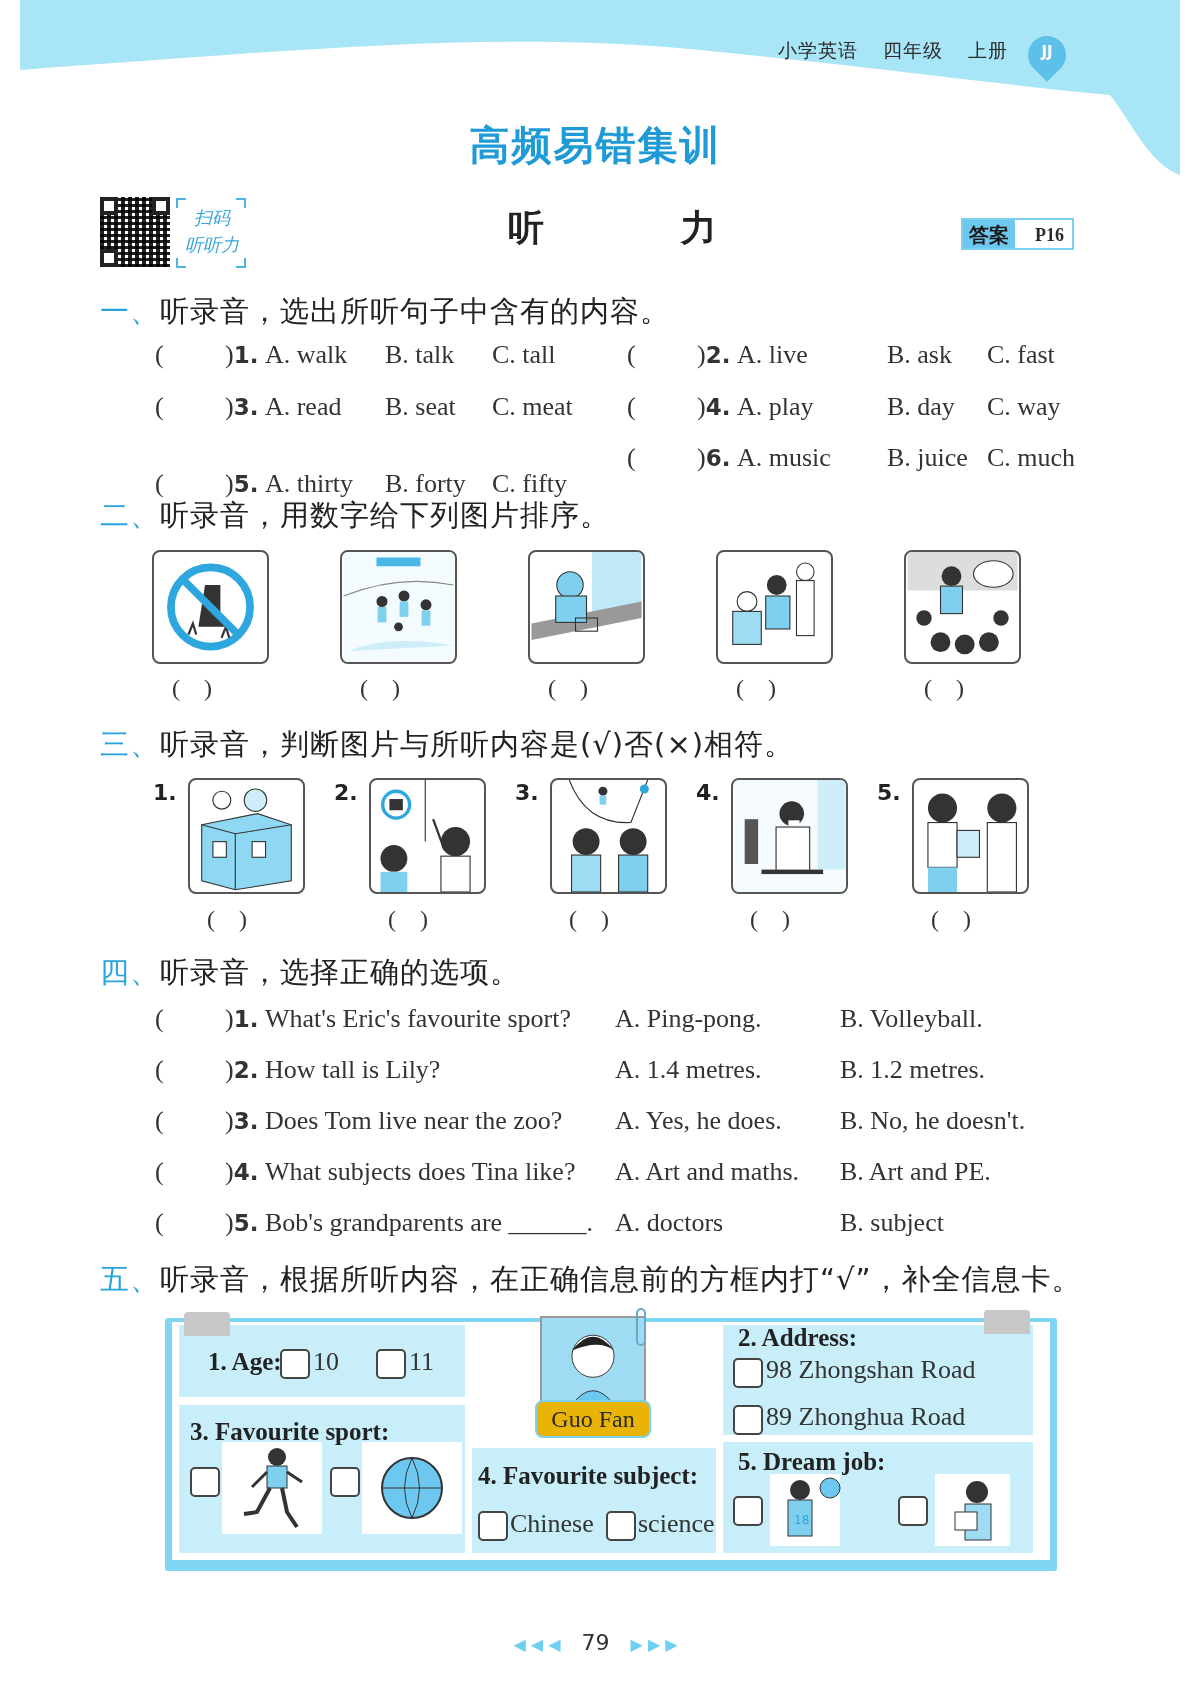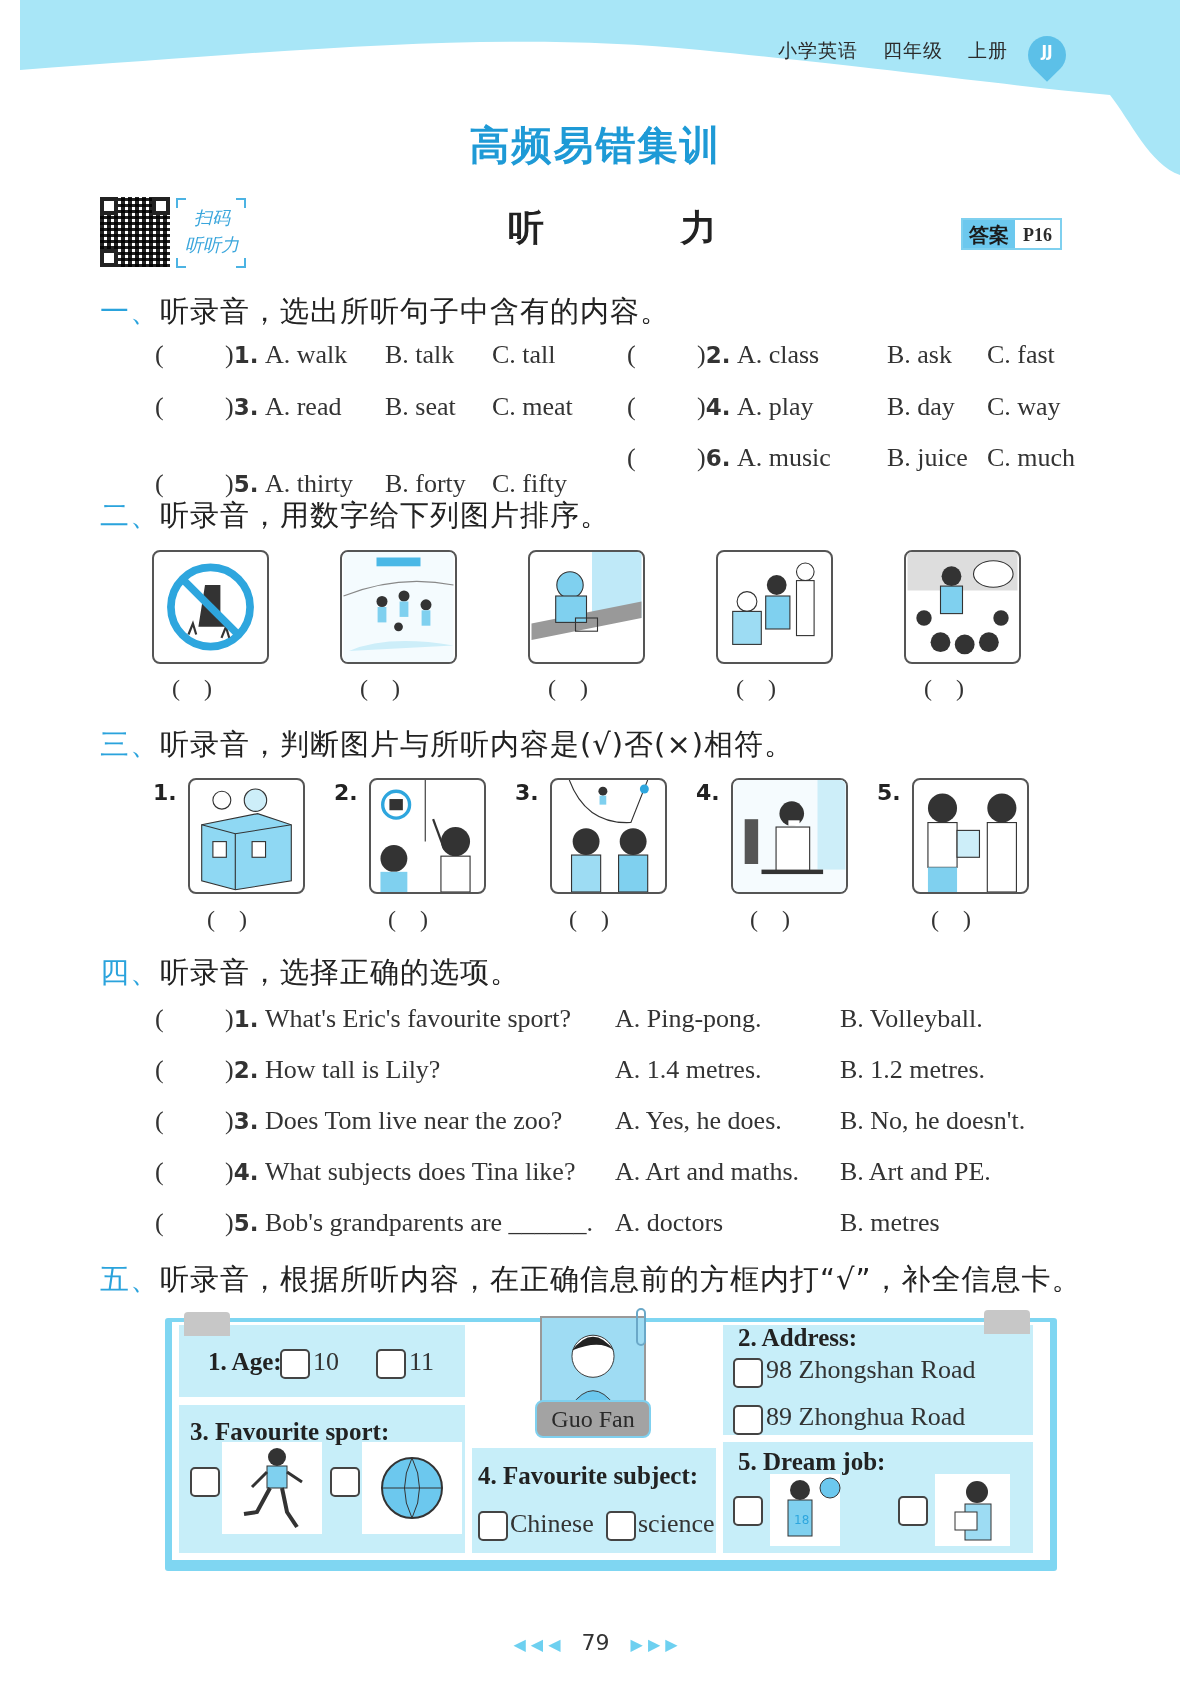--- a/index.html
+++ b/index.html
@@ -22,21 +22,21 @@
   #qr { left: 100px; top: 197px; width: 70px; height: 70px; background:
         repeating-linear-gradient(90deg, #222 0 4px, #fff 4px 7px),
         repeating-linear-gradient(0deg, #222 0 3px, #fff 3px 6px); background-blend-mode: multiply; }
   .qr-corner { position: absolute; width: 18px; height: 18px; border: 4px solid #222; background: #fff; }
   #scan-box { left: 176px; top: 198px; width: 70px; height: 70px; }
   .br { position: absolute; width: 10px; height: 10px; border-color: #4cb3e3; border-style: solid; }
   #scan-text { left: 180px; top: 205px; width: 64px; font-size: 18px; line-height: 27px; color: #3aa6dc; text-align: center; font-style: italic; }
 
   #listen-title { left: 508px; top: 204px; font-size: 36px; font-weight: bold; letter-spacing: 62px; color: #222; }
 
-  #answer-badge { left: 961px; top: 218px; height: 32px; display: flex; border: 2px solid #7fd0ef; }
+  #answer-badge { left: 961px; top: 218px; height: 32px; display: flex; border: 2px solid #7fd0ef; gap: 12px; }
   #answer-label { background: #6cc8ee; color: #1a1a1a; font-size: 20px; padding: 2px 6px; line-height: 26px; font-weight: bold; }
   #answer-page { background: #fff; font-size: 18px; padding: 2px 8px; line-height: 26px; font-weight: bold; }
 
   
   .sec-h { position: absolute; left: 100px; font-size: 29px; color: #222; letter-spacing: 1px; }
   .sec-h .num { color: #2aa3dc; }
 
   
   .row { position: absolute; font-size: 26px; white-space: nowrap; color: #333; }
   .row .paren { display: inline-block; }
@@ -103,21 +103,21 @@
 <div class="sec-h sans" style="top:292px;">
   <span class="num">一、</span><span>听录音，选出所听句子中含有的内容。</span>
 </div>
 
 <div class="row" style="left:155px;top:340px;">
   <span class="paren" style="width:70px;">(</span><span>)</span><span class="qn">1.</span>
   <span style="display:inline-block;width:120px;">A. walk</span><span style="display:inline-block;width:107px;">B. talk</span><span>C. tall</span>
 </div>
 <div class="row" style="left:627px;top:340px;">
   <span class="paren" style="width:70px;">(</span><span>)</span><span class="qn">2.</span>
-  <span style="display:inline-block;width:150px;">A. class</span><span style="display:inline-block;width:100px;">B. ask</span><span>C. fast</span>
+  <span style="display:inline-block;width:150px;">A. live</span><span style="display:inline-block;width:100px;">B. ask</span><span>C. fast</span>
 </div>
 <div class="row" style="left:155px;top:392px;">
   <span class="paren" style="width:70px;">(</span><span>)</span><span class="qn">3.</span>
   <span style="display:inline-block;width:120px;">A. read</span><span style="display:inline-block;width:107px;">B. seat</span><span>C. meat</span>
 </div>
 <div class="row" style="left:627px;top:392px;">
   <span class="paren" style="width:70px;">(</span><span>)</span><span class="qn">4.</span>
   <span style="display:inline-block;width:150px;">A. play</span><span style="display:inline-block;width:100px;">B. day</span><span>C. way</span>
 </div>
 <div class="row" style="left:155px;top:443px;">
@@ -282,21 +282,21 @@
 <div class="row" style="left:155px;top:1106px;">
   <span class="paren" style="width:70px;">(</span><span>)</span><span class="qn">3.</span>
   <span style="display:inline-block;width:350px;">Does Tom live near the zoo?</span><span style="display:inline-block;width:225px;">A. Yes, he does.</span><span>B. No, he doesn't.</span>
 </div>
 <div class="row" style="left:155px;top:1157px;">
   <span class="paren" style="width:70px;">(</span><span>)</span><span class="qn">4.</span>
   <span style="display:inline-block;width:350px;">What subjects does Tina like?</span><span style="display:inline-block;width:225px;">A. Art and maths.</span><span>B. Art and PE.</span>
 </div>
 <div class="row" style="left:155px;top:1208px;">
   <span class="paren" style="width:70px;">(</span><span>)</span><span class="qn">5.</span>
-  <span style="display:inline-block;width:350px;">Bob's grandparents are ______.</span><span style="display:inline-block;width:225px;">A. doctors</span><span>B. metres</span>
+  <span style="display:inline-block;width:350px;">Bob's grandparents are ______.</span><span style="display:inline-block;width:225px;">A. doctors</span><span>B. subject</span>
 </div>
 
 <div class="sec-h sans" style="top:1260px;">
   <span class="num">五、</span><span>听录音，根据所听内容，在正确信息前的方框内打“√”，补全信息卡。</span>
 </div>
 
 <div id="card" class="abs"></div>
 <div id="card-inner" class="abs"></div>
 
 <div class="cell" style="left:179px;top:1325px;width:286px;height:72px;"></div>
@@ -333,21 +333,21 @@
 </div>
 
 <div class="abs" style="left:540px;top:1316px;width:106px;height:92px;border:2px solid #999;background:#9fdcf3;">
   <svg viewBox="0 0 106 92" width="102" height="88">
       <circle cx="53" cy="40" r="22" fill="#fff" stroke="#333"></circle>
       <path d="M31 34 Q53 5 75 34 Q60 22 31 34" fill="#222"></path>
       <path d="M30 92 Q53 60 76 92" fill="#6cc8ee" stroke="#333"></path>
     </svg>
 </div>
 <div class="abs" style="left:636px;top:1308px;width:10px;height:38px;border:2px solid #6aa8c8;border-radius:5px;"></div>
-<div class="abs serif" style="left:535px;top:1400px;width:116px;height:38px;border:2px solid #7fd0ef;border-radius:8px;background:#a3a3a3;font-size:24px;text-align:center;line-height:34px;">Guo Fan</div>
+<div class="abs serif" style="left:535px;top:1400px;width:116px;height:38px;border:2px solid #7fd0ef;border-radius:8px;background:#eab308;font-size:24px;text-align:center;line-height:34px;">Guo Fan</div>
 
 <div class="clabel" style="left:478px;top:1462px;"><b>4. Favourite subject:</b></div>
 <span class="cb abs" style="left:478px;top:1511px;"></span>
 <div class="ctext" style="left:510px;top:1509px;">Chinese</div>
 <span class="cb abs" style="left:606px;top:1511px;"></span>
 <div class="ctext" style="left:638px;top:1509px;">science</div>
 
 <div class="clabel" style="left:738px;top:1324px;"><b>2. Address:</b></div>
 <span class="cb abs" style="left:733px;top:1358px;"></span>
 <div class="ctext" style="left:766px;top:1355px;">98 Zhongshan Road</div>

